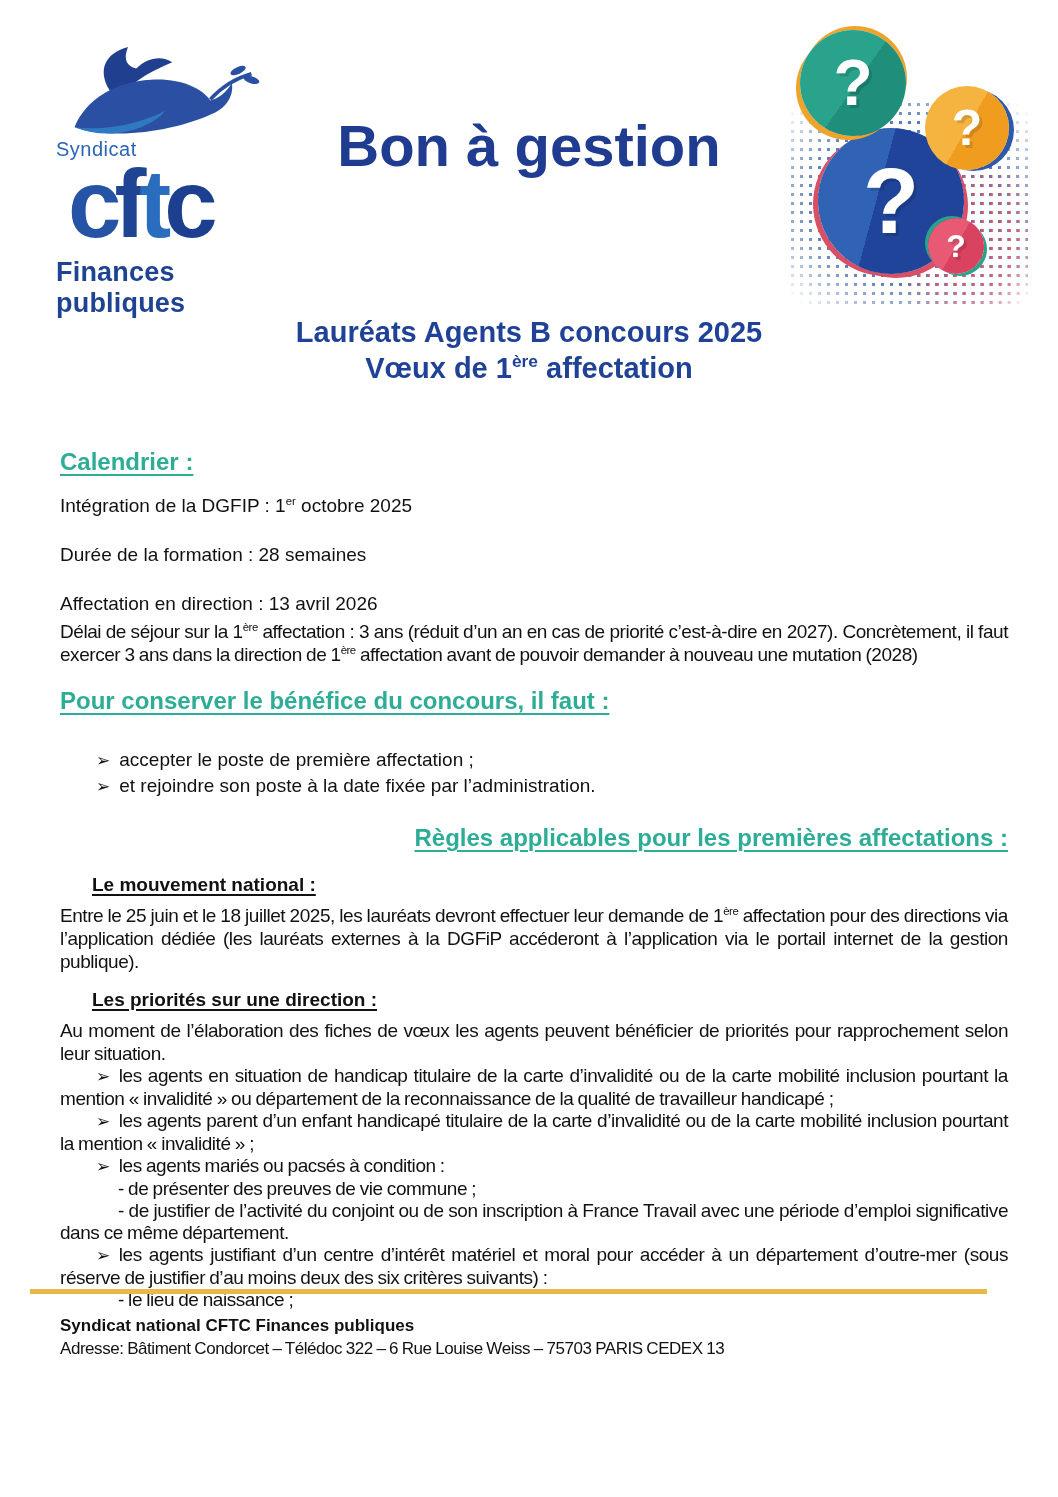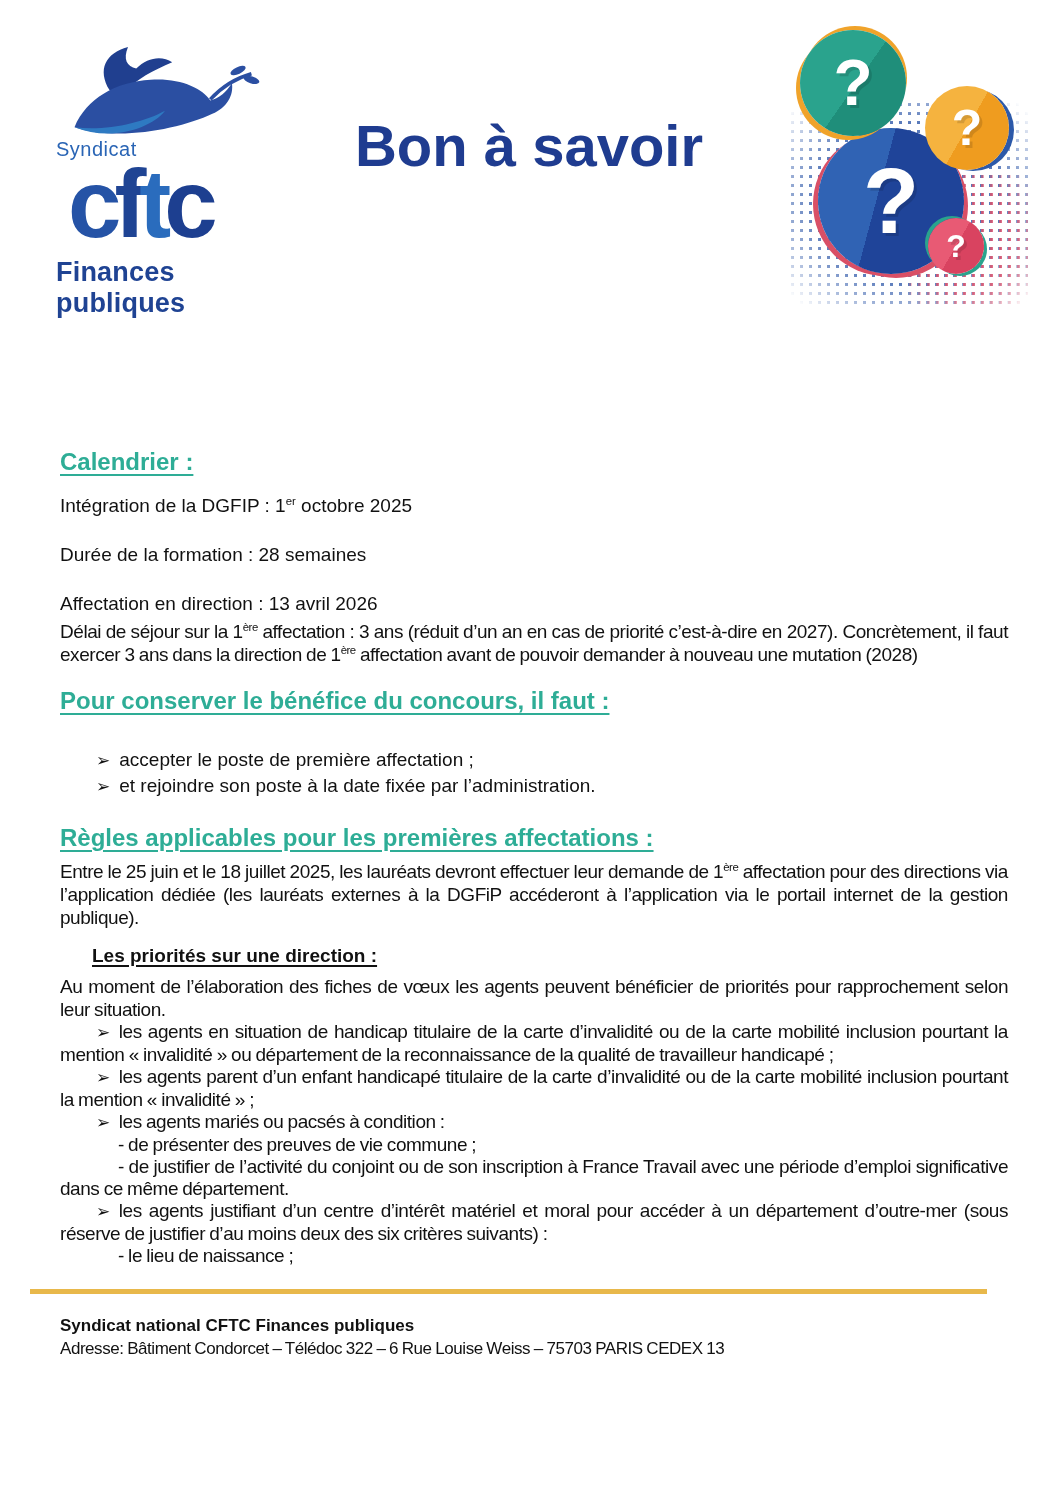--- a/index.html
+++ b/index.html
@@ -59,21 +59,21 @@
     text-align:center;font-size:29px;font-weight:800;color:#1f4296;line-height:36px;
   }
   sup{font-size:60%;vertical-align:super;line-height:0;}
   
   .content{position:absolute;top:440px;left:60px;right:50px;font-size:19px;line-height:23px;}
   .sec{font-size:24px;line-height:28px;font-weight:800;color:#2ead96;
        text-decoration:underline;text-decoration-thickness:2px;text-underline-offset:4px;
        margin:0;}
   .sec.first{margin-top:8px;}
   .sec.m2{margin-top:21px;}
-  .sec.m3{margin-top:25px;}
+  .sec.m3{margin-top:25px;text-align:right;}
   .cal{margin:0;}
   .cal.i1{margin-top:18px;}
   .cal.i2,.cal.i3{margin-top:26px;}
   .narrow{letter-spacing:-.45px;word-spacing:-.6px;}
   .just{text-align:justify;}
   .p-delai{margin:5px 0 0;}
   .blist{margin:32px 0 0 36px;line-height:25px;}
   .blist p{margin:0;}
   .blt{margin-right:9px;font-size:17px;}
   .subhead{font-size:19px;line-height:22px;font-weight:800;color:#111;
@@ -101,56 +101,61 @@
       <path d="M18 80 C48 84 84 76 106 64 C92 82 52 94 18 80 Z" fill="#2e7ac2"></path>
       <path d="M150 53 C160 42 172 33 190 28" stroke="#2b4fa2" stroke-width="3.5" fill="none"></path>
       <ellipse cx="177" cy="25" rx="8" ry="3.4" transform="rotate(-25 177 25)" fill="#2b4fa2"></ellipse>
       <ellipse cx="190" cy="34" rx="8" ry="3.4" transform="rotate(18 190 34)" fill="#2b4fa2"></ellipse>
     </svg>
     <div class="syndicat">Syndicat</div>
     <div class="brand"><span class="l1">c</span><span class="l2">f</span><span class="l3">t</span><span class="l4">c</span></div>
     <div class="fin">Finances publiques</div>
   </div>
 
-  <div class="title">Bon à savoir</div>
+  <div class="title">Bon à gestion</div>
 
   <div class="qm">
     <div class="dots blue"></div>
     <div class="dots red"></div>
     <div class="circ c-blue">
         <span class="q">?</span>
       </div>
     <div class="circ c-teal">
         <span class="q">?</span>
       </div>
     <div class="circ c-orange">
         <span class="q">?</span>
       </div>
     <div class="circ c-pink">
         <span class="q">?</span>
       </div>
   </div>
 
+  <div class="subtitle">
+    <div>Lauréats Agents B concours 2025</div>
+    <div>Vœux de 1<sup>ère</sup> affectation</div>
+  </div>
 
   <div class="content">
 
     <h2 class="sec first">Calendrier :</h2>
     <p class="cal i1">Intégration de la DGFIP : 1<sup>er</sup> octobre 2025</p>
     <p class="cal i2">Durée de la formation : 28 semaines</p>
     <p class="cal i3">Affectation en direction : 13 avril 2026</p>
     <p class="p-delai narrow just">Délai de séjour sur la 1<sup>ère</sup> affectation : 3 ans (réduit d’un an en cas de priorité c’est-à-dire en 2027). Concrètement, il faut exercer 3 ans dans la direction de 1<sup>ère</sup> affectation avant de pouvoir demander à nouveau une mutation (2028)</p>
 
     <h2 class="sec m2">Pour conserver le bénéfice du concours, il faut :</h2>
     <div class="blist">
       <p><span class="blt">➢</span><span>accepter le poste de première affectation ;</span></p>
       <p><span class="blt">➢</span><span>et rejoindre son poste à la date fixée par l’administration.</span></p>
     </div>
 
     <h2 class="sec m3">Règles applicables pour les premières affectations :</h2>
 
+    <h3 class="subhead">Le mouvement national :</h3>
     <p class="p-entre narrow just">Entre le 25 juin et le 18 juillet 2025, les lauréats devront effectuer leur demande de 1<sup>ère</sup> affectation pour des directions via l’application dédiée (les lauréats externes à la DGFiP accéderont à l’application via le portail internet de la gestion publique).</p>
 
     <h3 class="subhead s2">Les priorités sur une direction :</h3>
     <p class="p-intro narrow just">Au moment de l’élaboration des fiches de vœux les agents peuvent bénéficier de priorités pour rapprochement selon leur situation.</p>
 
     <p class="prio narrow just"><span class="blt">➢</span><span>les agents en situation de handicap titulaire de la carte d’invalidité ou de la carte mobilité inclusion pourtant la mention « invalidité » ou département de la reconnaissance de la qualité de travailleur handicapé ;</span></p>
     <p class="prio narrow just"><span class="blt">➢</span><span>les agents parent d’un enfant handicapé titulaire de la carte d’invalidité ou de la carte mobilité inclusion pourtant la mention « invalidité » ;</span></p>
     <p class="prio narrow just"><span class="blt">➢</span><span>les agents mariés ou pacsés à condition :</span></p>
     <p class="prio-sub narrow just">- de présenter des preuves de vie commune ;</p>
     <p class="prio-sub narrow just">- de justifier de l’activité du conjoint ou de son inscription à France Travail avec une période d’emploi significative dans ce même département.</p>

